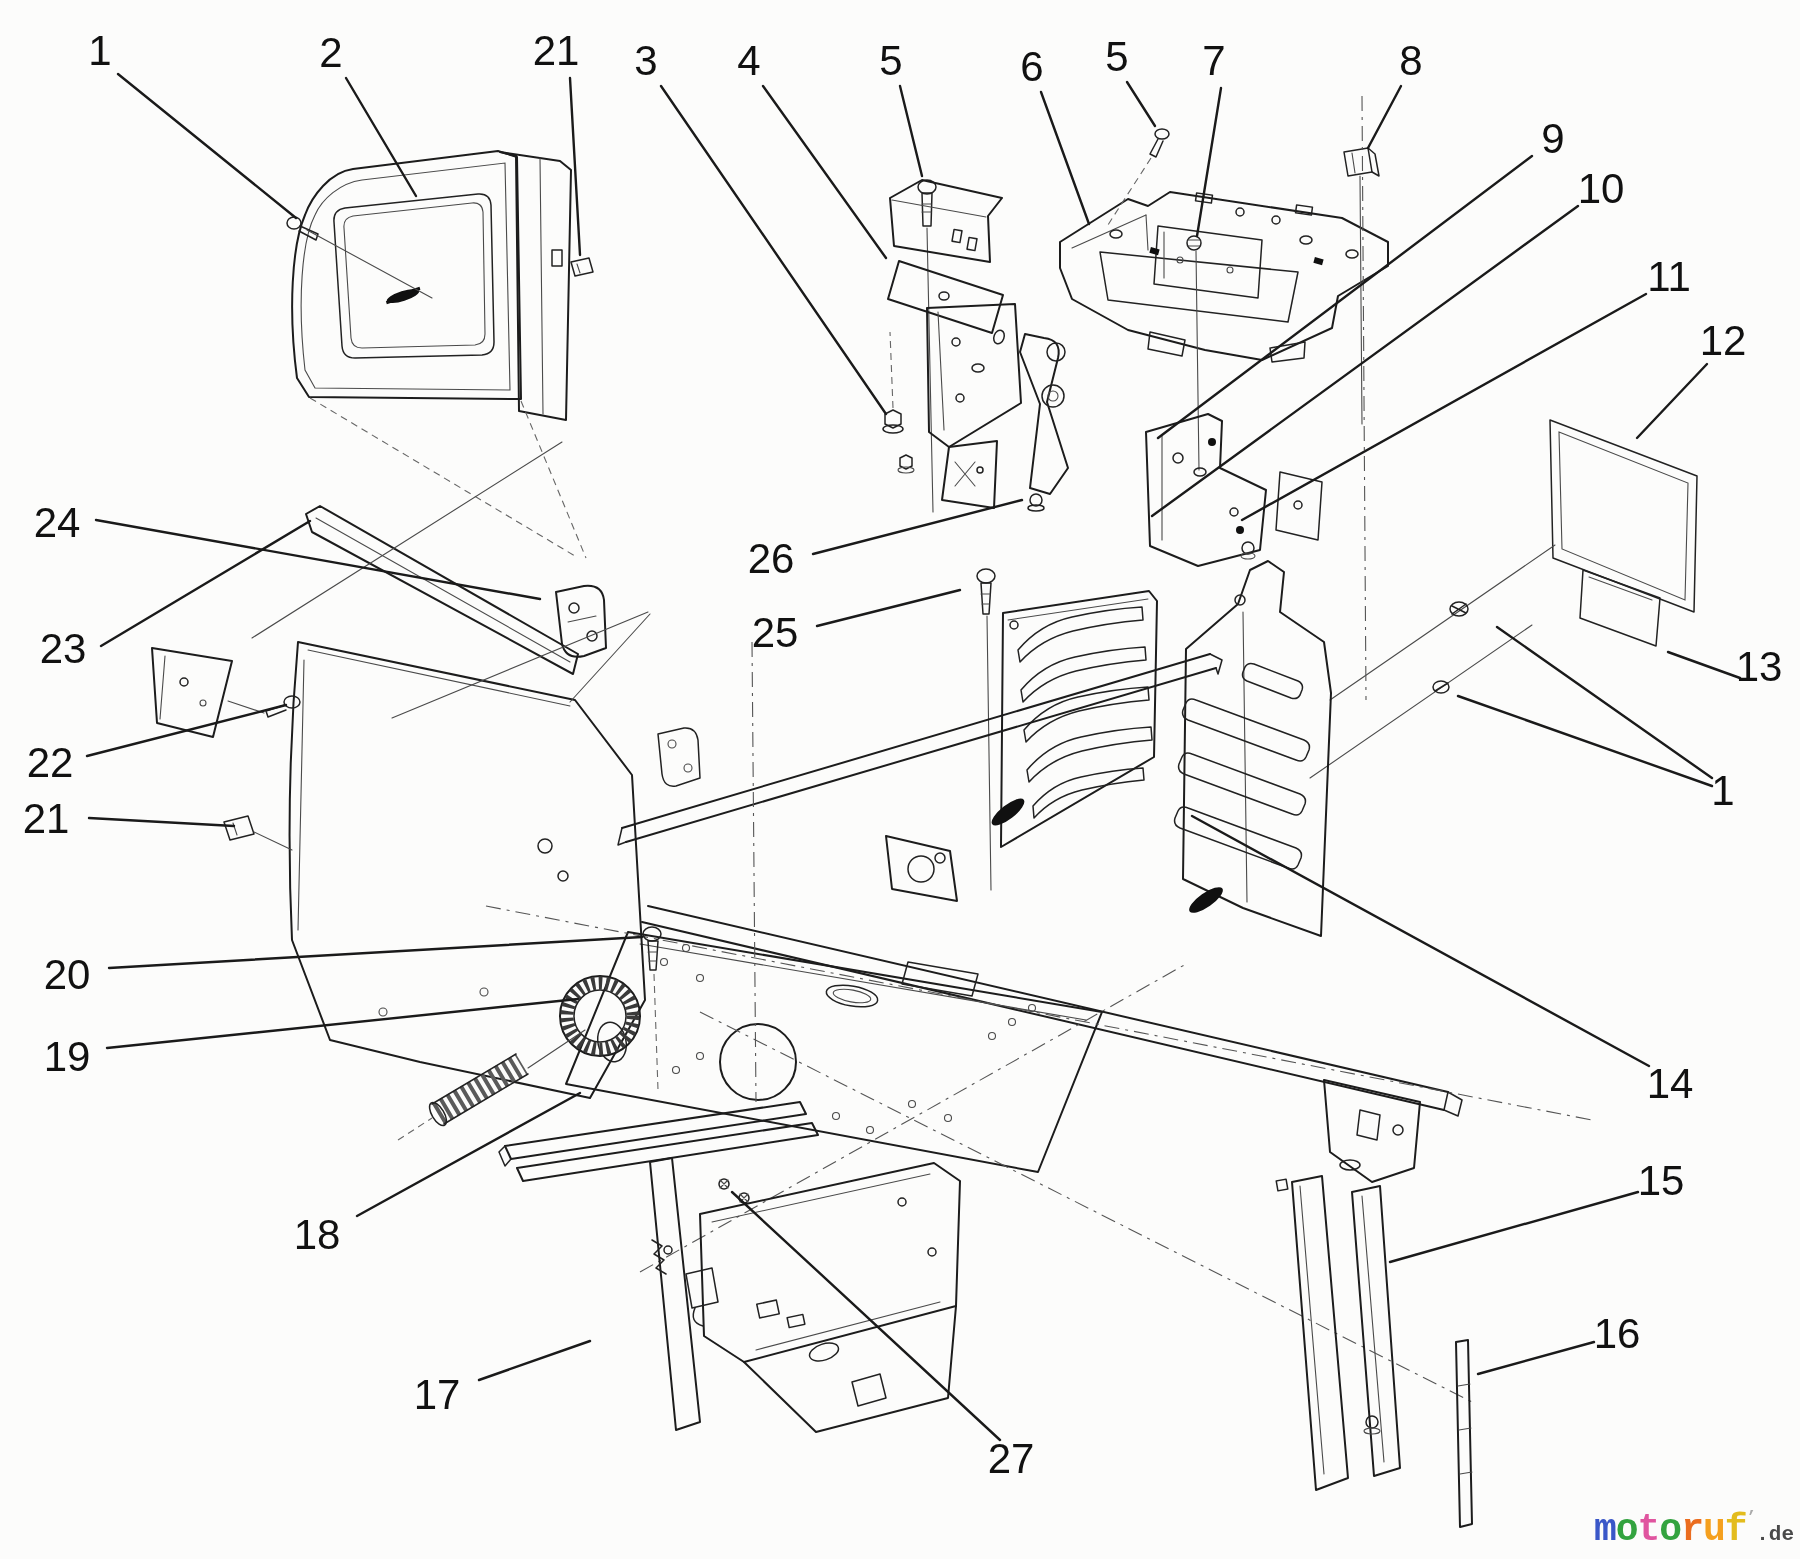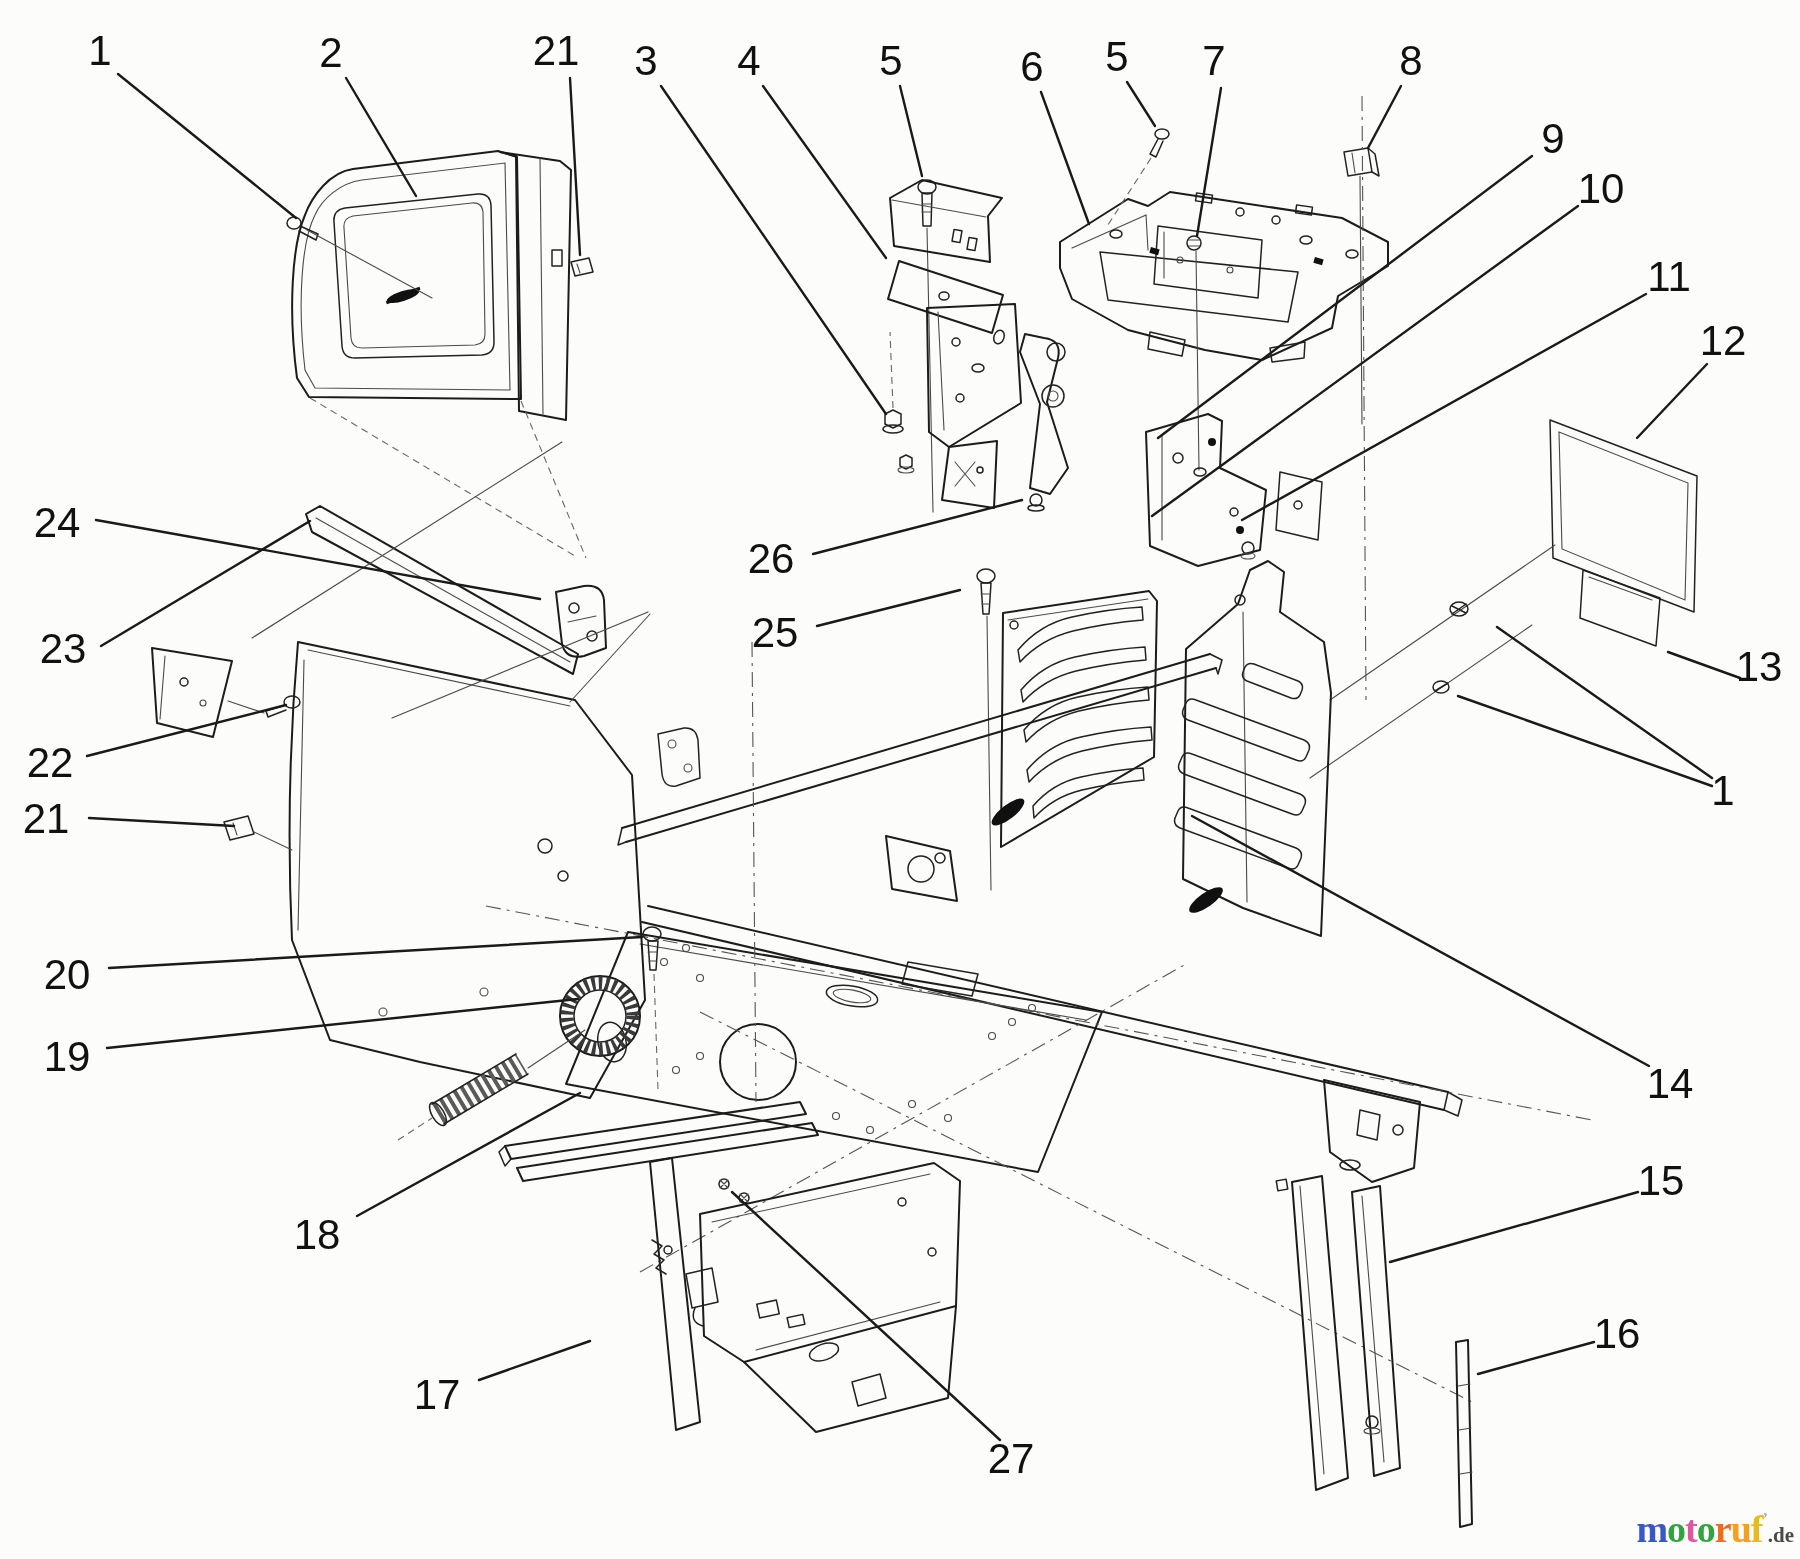--- a/index.html
+++ b/index.html
@@ -11,21 +11,21 @@
   .p15{fill:none;stroke:#222;stroke-width:1.5;stroke-linejoin:round;stroke-linecap:round;}
   .t1 {fill:none;stroke:#4a4a4a;stroke-width:1.1;stroke-linecap:round;}
   .dash{fill:none;stroke:#666;stroke-width:1.1;stroke-dasharray:7 5;}
   .dashdot{fill:none;stroke:#555;stroke-width:1.1;stroke-dasharray:15 6 3 6;}
   .ink{fill:#101010;stroke:none;}
   .knurl{fill:none;stroke:#3a3a3a;stroke-width:13;stroke-dasharray:3.5 3.5;}
   .spring{fill:none;stroke:#5a5a5a;stroke-width:24;stroke-dasharray:4 4;}
   .callout{font-family:"Liberation Sans",sans-serif;font-size:42px;font-weight:400;
            fill:#111;text-anchor:middle;dominant-baseline:central;}
   .leader{stroke:#1a1a1a;stroke-width:2.4;stroke-linecap:round;fill:none;}
-  .watermark{position:absolute;right:6px;bottom:8px;font-family:Liberation Serif, serif;
+  .watermark{position:absolute;right:6px;bottom:8px;font-family:Liberation Mono, monospace;
              font-weight:700;font-size:38px;letter-spacing:-1px;white-space:nowrap;margin-top:40px;}
   .watermark .suffix{font-size:21px;font-weight:700;letter-spacing:0;}
   .watermark .tick{font-size:16px;vertical-align:18px;letter-spacing:0;}
 </style>
 </head>
 <body>
 
 <div class="stage">
 <svg width="1800" height="1559" viewBox="0 0 1800 1559">
 

